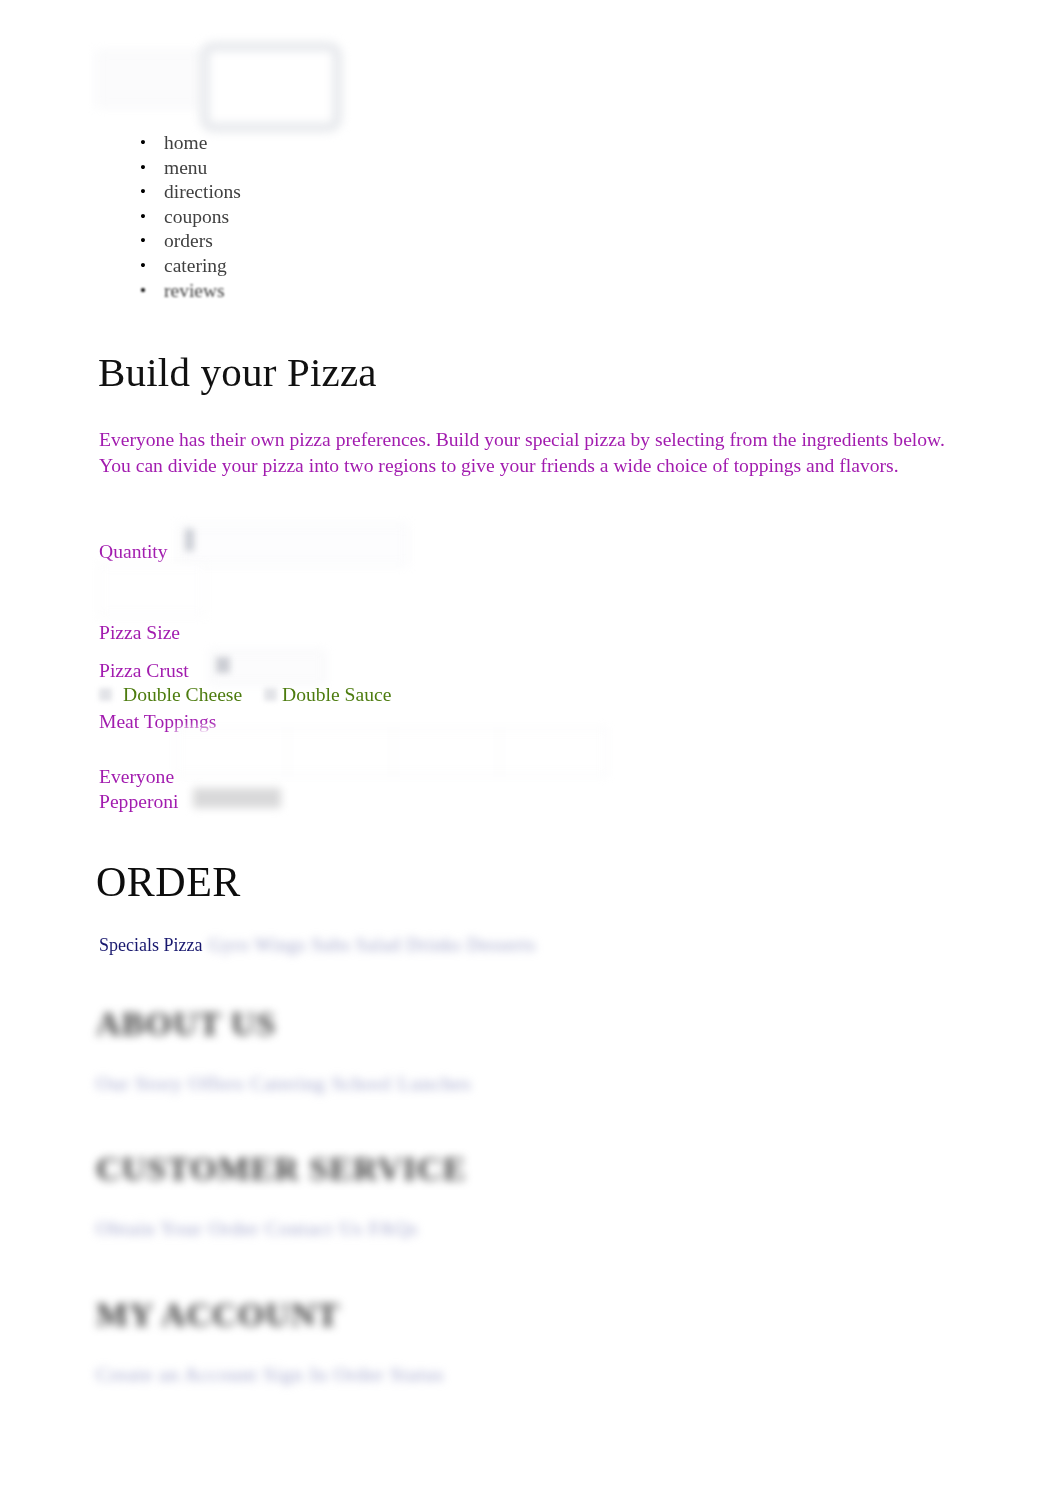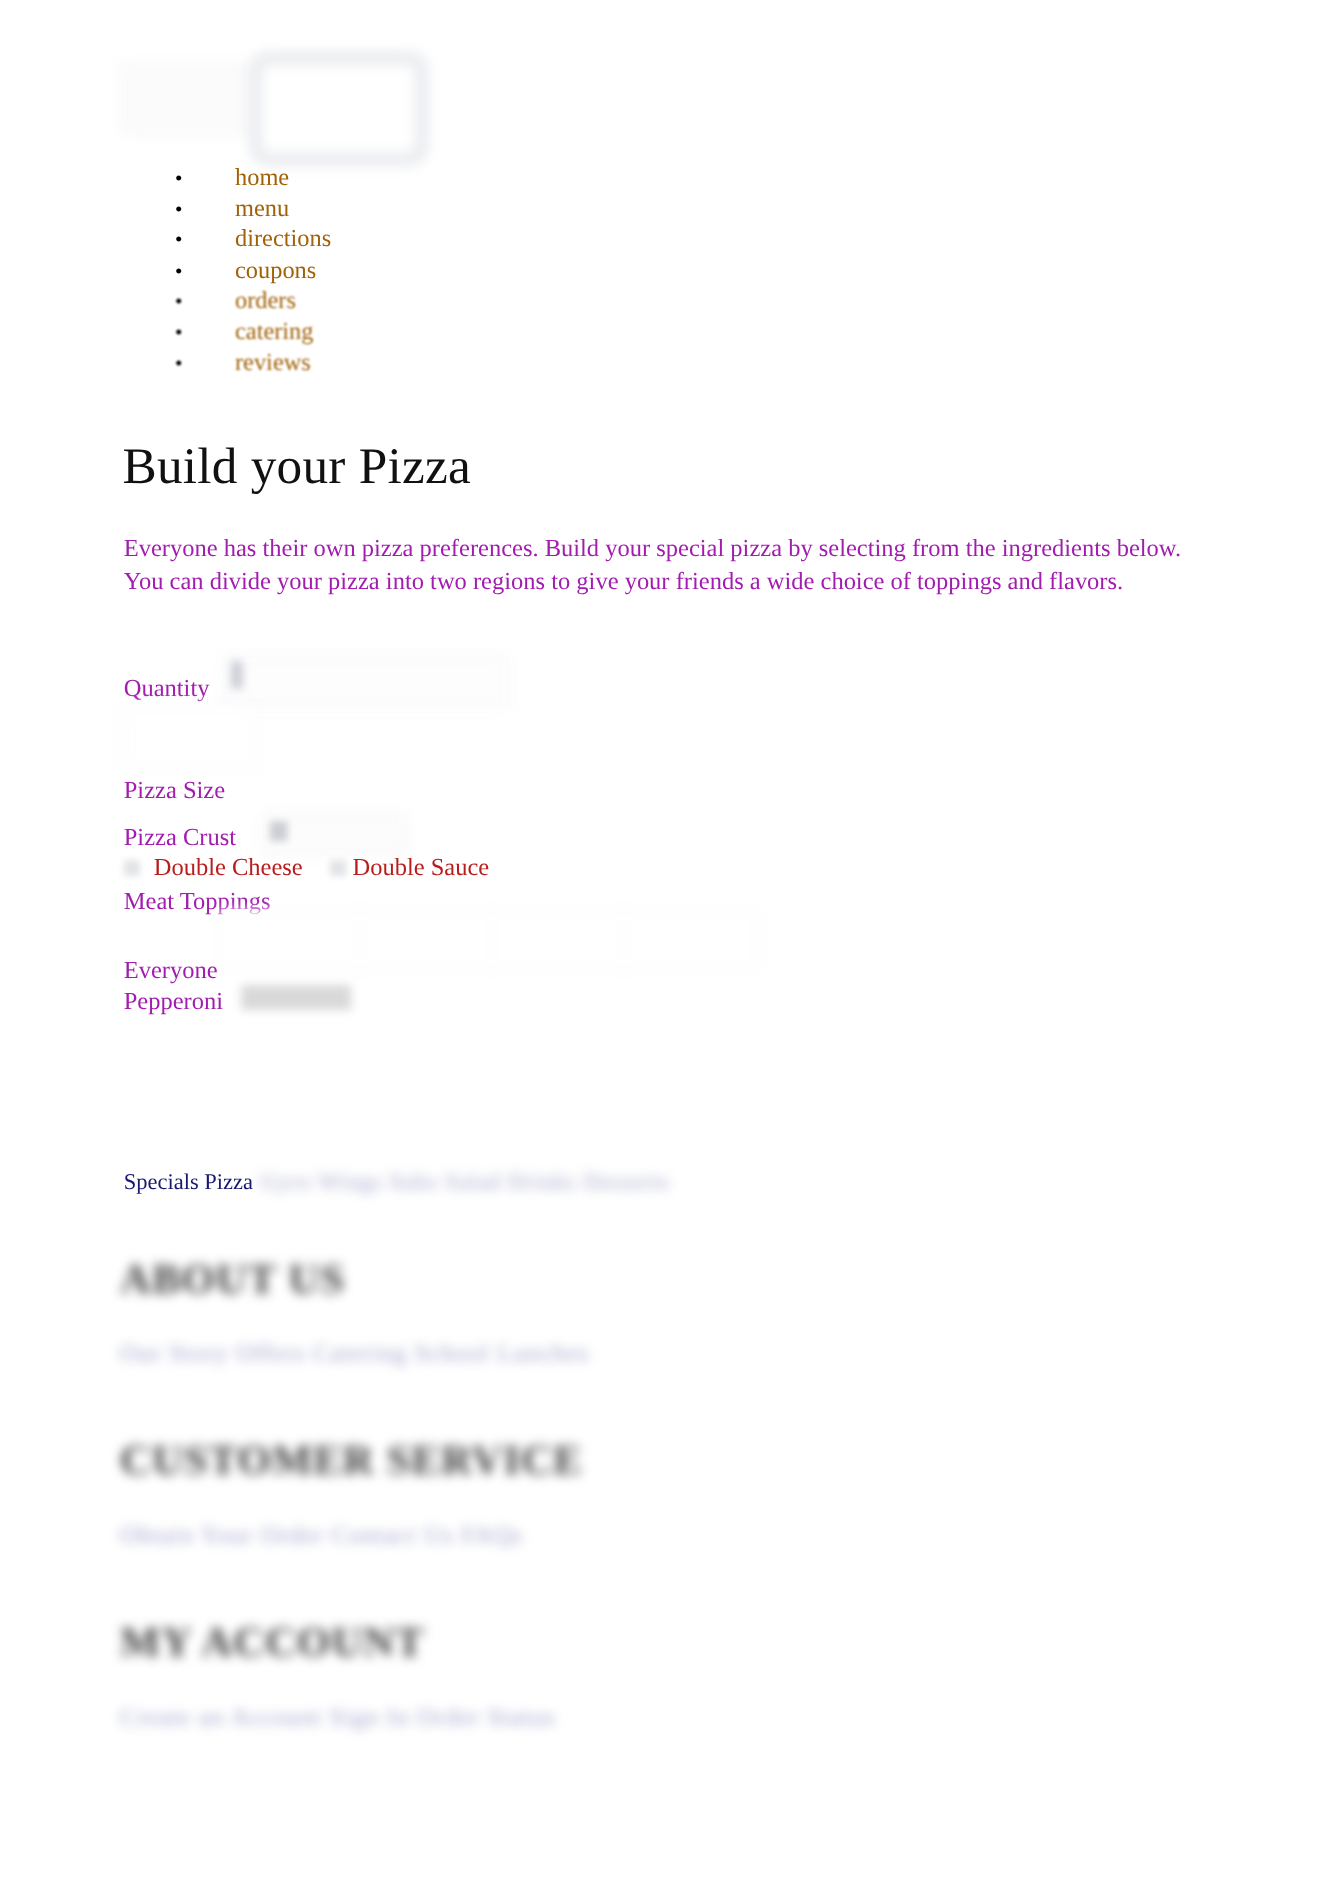--- a/index.html
+++ b/index.html
@@ -71,23 +71,22 @@
   }
   .nav li::before {
     content: "\2022";
     position: absolute;
     left: 4px;
     top: 0;
     font-size: 17px;
     color: #000;
   }
   .nav a {
-    color: #a16207;
+    color: #404040;
     text-decoration: none;
-    margin-left: 24px;
   }
   .nav-blur-1 { filter: blur(0.35px); }
   .nav-blur-2 { filter: blur(0.5px); }
   .nav-blur-3 { filter: blur(0.75px); }
   .nav-blur-4 { filter: blur(1.0px); }
 
   
   .h1-build {
     position: absolute;
     left: 98px;
@@ -189,21 +188,21 @@
     background: #e3e4e8;
     border-radius: 2px;
     filter: blur(2.6px);
   }
   .chk-cheese { left: 0px;  top: 170px; }
   .chk-sauce  { left: 165px; top: 170px; }
   .chk-lbl {
     position: absolute;
     font-size: 19.6px;
     line-height: 22px;
-    color: #b91c1c;
+    color: #4d7c0f;
     white-space: nowrap;
   }
   .chk-lbl-cheese { left: 24px;  top: 166px; }
   .chk-lbl-sauce  { left: 183px; top: 166px; }
 
   .topping-grid {
     position: absolute;
     left: 76px;
     top: 210px;
     width: 430px;
@@ -353,20 +352,21 @@
       <div class="topping-cell tc2"></div>
       <div class="topping-cell tc3"></div>
       <div class="topping-cell tc4"></div>
     </div>
 
     <span class="lbl lbl-location">Everyone</span>
     <span class="lbl lbl-pepperoni">Pepperoni</span>
     <div class="sel-pepperoni"></div>
   </div>
 
+  <h1 class="h1-order">ORDER</h1>
 
   <div class="specials-row">
     <a href="#" class="specials-sharp">Specials Pizza</a><span class="specials-blur">Gyro Wings Subs Salad Drinks Desserts</span>
   </div>
 
   <div class="foot-sec foot-about">
     <h2 class="foot-h">ABOUT US</h2>
     <div class="foot-links">Our Story Offers Catering School Lunches</div>
   </div>
 

